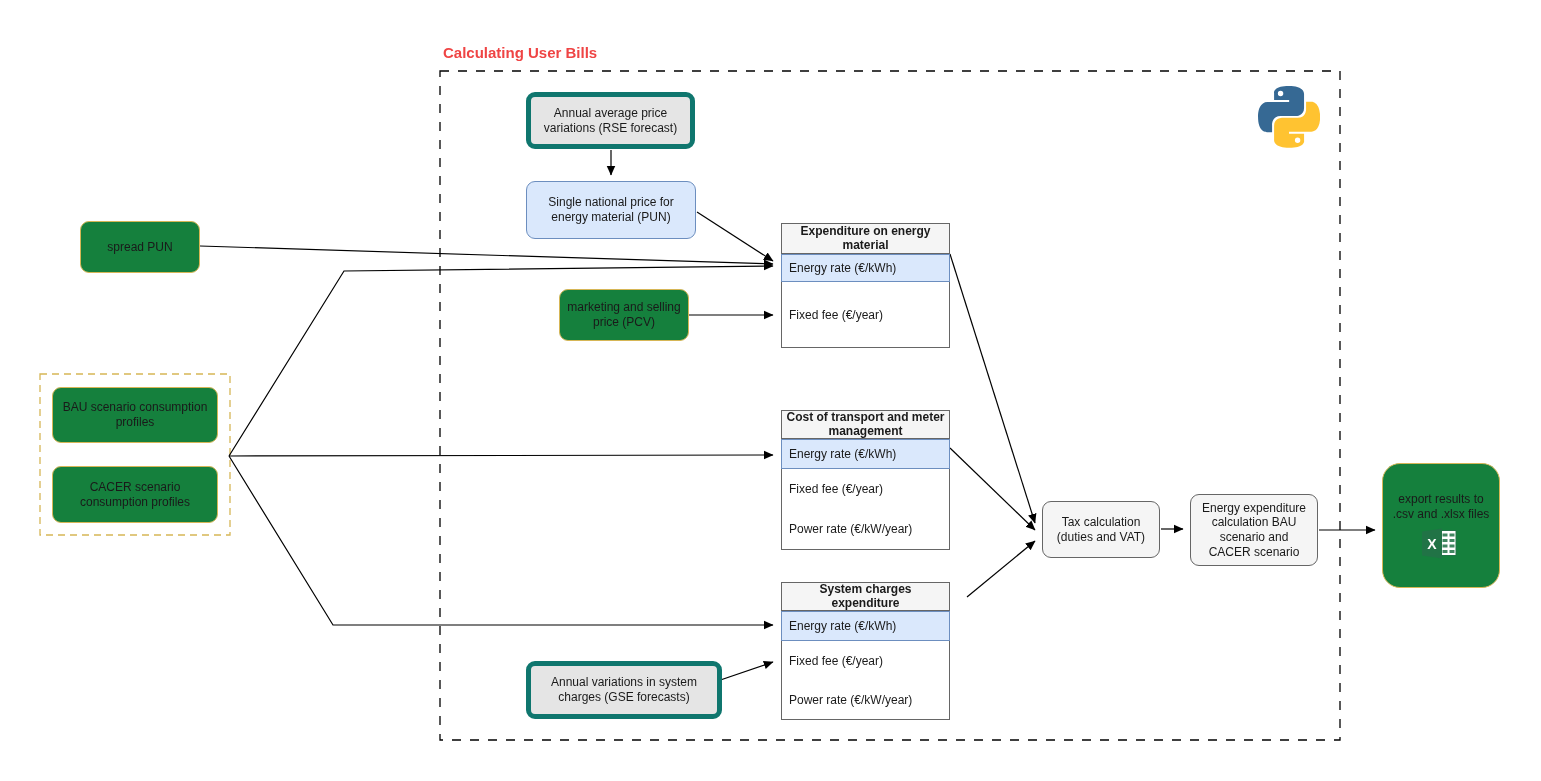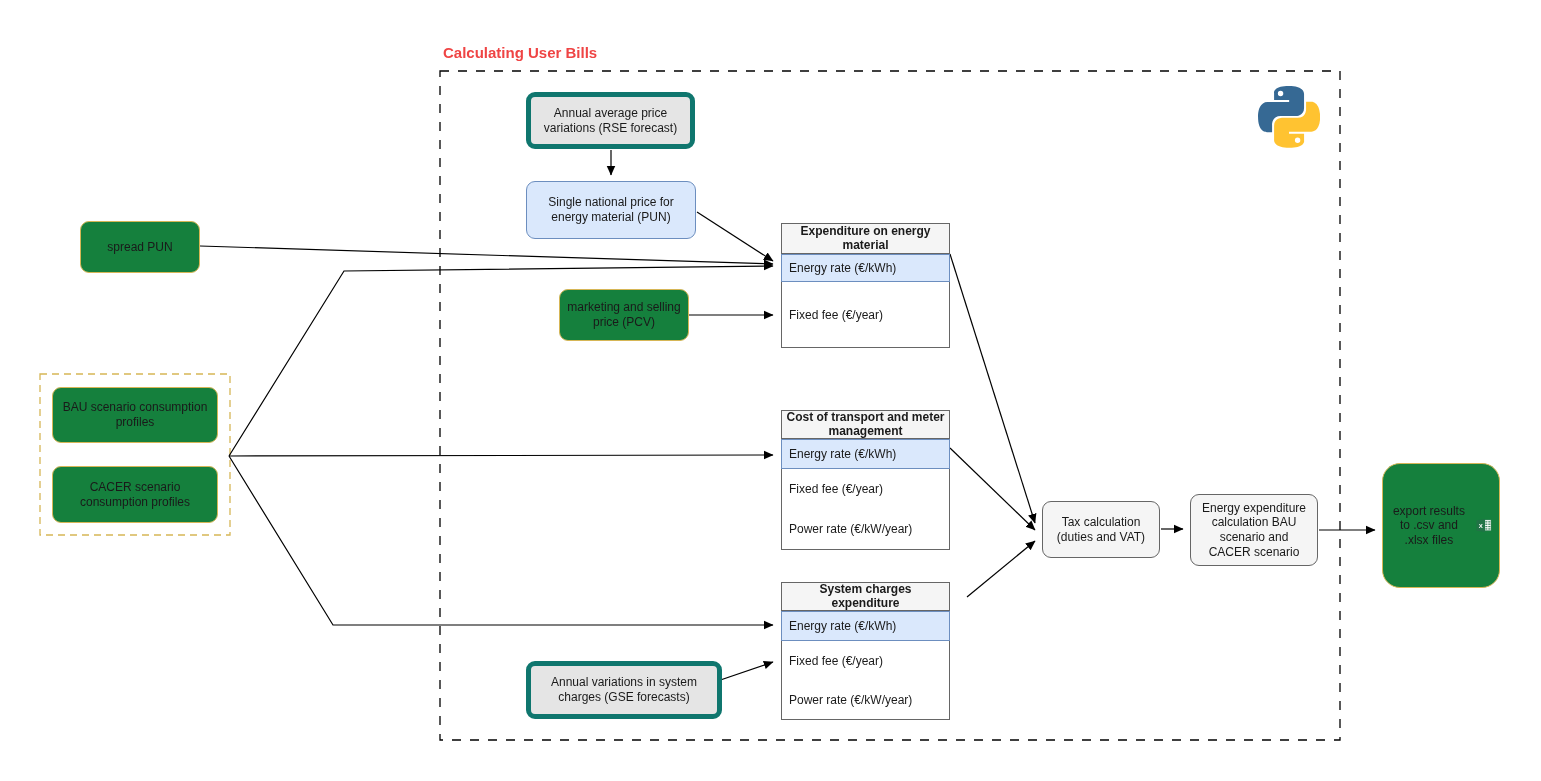--- a/index.html
+++ b/index.html
@@ -82,21 +82,21 @@
 <div class="node yellow" style="left:52px;top:387px;width:166px;height:56px;">BAU scenario consumption profiles</div>
 
 <div class="node yellow" style="left:52px;top:466px;width:166px;height:57px;">CACER scenario consumption profiles</div>
 
 <div class="node purple" style="left:526px;top:661px;width:196px;height:58px;">Annual variations in system charges (GSE forecasts)</div>
 
 <div class="node gray" style="left:1042px;top:501px;width:118px;height:57px;">Tax calculation (duties and VAT)</div>
 
 <div class="node gray" style="left:1190px;top:494px;width:128px;height:72px;">Energy expenditure calculation BAU scenario and CACER scenario</div>
 
-<div class="node yellow" style="left:1382px;top:463px;width:118px;height:125px;border-radius:18px;flex-direction:row;gap:7px;">
+<div class="node yellow" style="left:1382px;top:463px;width:118px;height:125px;border-radius:18px;flex-direction:column;gap:7px;">
   <span>export results to .csv and .xlsx files</span>
   <svg width="40" height="31" viewBox="0 0 40 31">
     <rect x="19" y="2.5" width="16" height="25" fill="#ffffff" stroke="#217346" stroke-width="1"></rect>
     <g fill="#217346" opacity="0.85">
       <rect x="21.5" y="5.5" width="5" height="3"></rect>
         <rect x="28.5" y="5.5" width="5" height="3"></rect>
       <rect x="21.5" y="11" width="5" height="3"></rect>
         <rect x="28.5" y="11" width="5" height="3"></rect>
       <rect x="21.5" y="16.5" width="5" height="3"></rect>
         <rect x="28.5" y="16.5" width="5" height="3"></rect>

